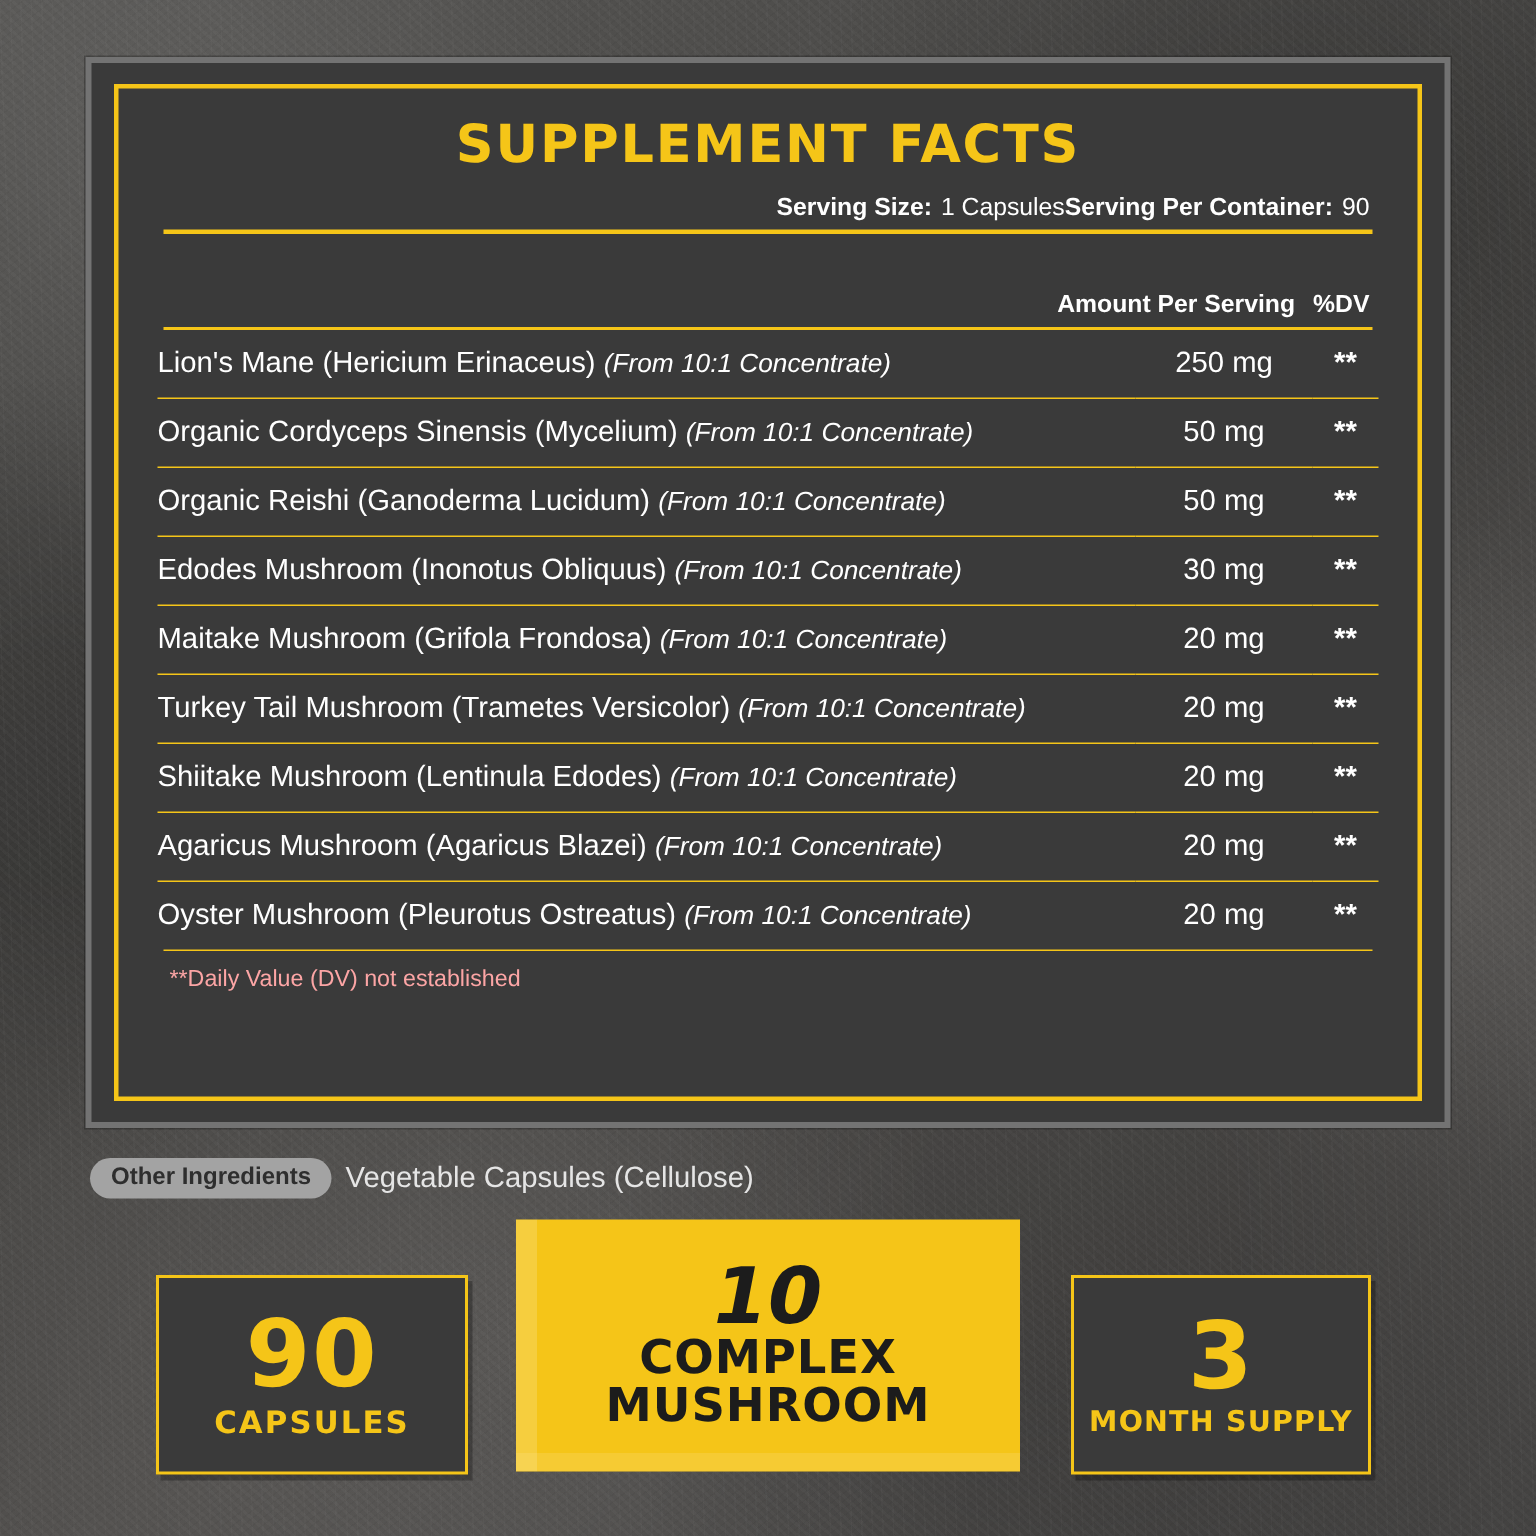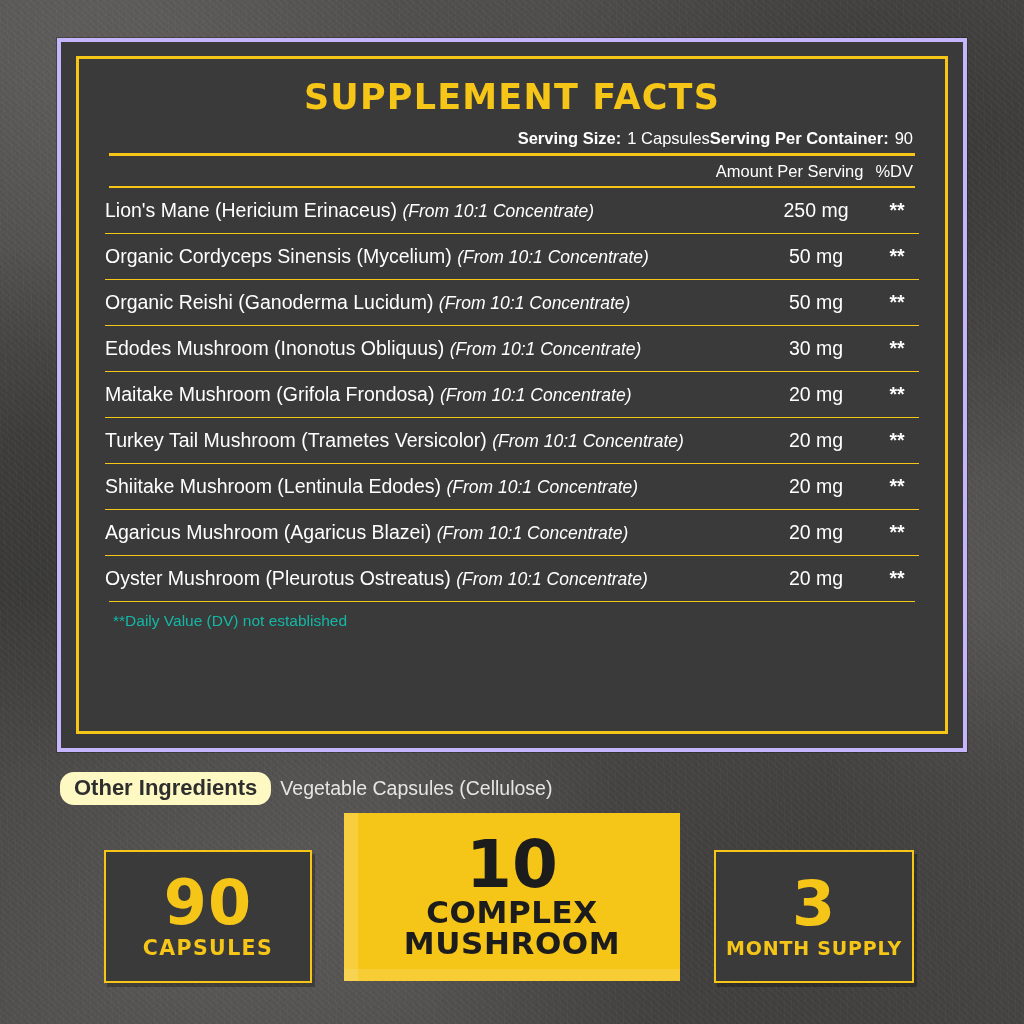--- a/index.html
+++ b/index.html
@@ -44,21 +44,21 @@
   }
 
   
   .facts-panel {
     position: absolute;
     left: 57px;
     top: 38px;
     width: 910px;
     height: 714px;
     background: #3a3a3a;
-    border: 4px solid #c4b5fd;
+    border: 4px solid #737373;
     box-sizing: border-box;
     box-shadow: 0 0 0 1px rgba(0,0,0,0.25);
   }
   .facts-inner {
     position: absolute;
     left: 15px;
     top: 14px;
     right: 15px;
     bottom: 14px;
     border: 3px solid #f5c518;
@@ -93,23 +93,24 @@
     height: 1.6px;
     background: #f5c518;
     margin: 0 4px;
   }
   .amount-row {
     display: flex;
     justify-content: flex-end;
     align-items: baseline;
     color: #ffffff;
     font-size: 16.5px;
-    font-weight: normal;
+    font-weight: bold;
     padding: 6px 6px 5px 6px;
     gap: 12px;
+    margin-top: 32px;
   }
 
   table.ingredients {
     width: 100%;
     border-collapse: collapse;
     table-layout: fixed;
   }
   table.ingredients td {
     color: #ffffff;
     font-size: 19.5px;
@@ -135,39 +136,39 @@
   .nm-main { font-weight: normal; }
   .nm-paren { font-weight: normal; }
   .nm-conc { font-style: italic; font-size: 17.5px; }
 
   .footer-rule {
     height: 1.6px;
     background: #f5c518;
     margin: 0 4px 0 4px;
   }
   .daily-note {
-    color: #14b8a6;
+    color: #fca5a5;
     font-size: 15.5px;
     padding: 10px 6px 0 8px;
   }
 
   
   .other-row {
     position: absolute;
     left: 60px;
     top: 772px;
     display: flex;
     align-items: center;
     gap: 9px;
   }
   .other-pill {
-    background: #fef9c3;
+    background: #a3a3a3;
     color: #2e2e2e;
     font-weight: bold;
-    font-size: 22px;
+    font-size: 16px;
     padding: 5px 14px 6px 14px;
     border-radius: 14px;
     line-height: 1;
   }
   .other-text {
     color: #e5e5e5;
     font-size: 19.5px;
   }
 
   
@@ -223,26 +224,27 @@
   .big-num {
     color: #f5c518;
     font-size: 62px;
     font-weight: bold;
     line-height: 0.98;
     font-family: "DejaVu Sans", sans-serif;
     letter-spacing: 1px;
   }
   .big-num-dark {
     color: #1c1c1c;
-    font-size: 66px;
+    font-size: 52px;
     font-weight: bold;
     line-height: 0.95;
     font-family: "DejaVu Sans", sans-serif;
     position: relative;
     z-index: 2;
+    font-style: italic;
   }
   .sub-label {
     color: #f5c518;
     font-size: 20.5px;
     font-weight: bold;
     letter-spacing: 1.4px;
     margin-top: 2px;
     font-family: "DejaVu Sans", sans-serif;
   }
   .sub-label-dark {

